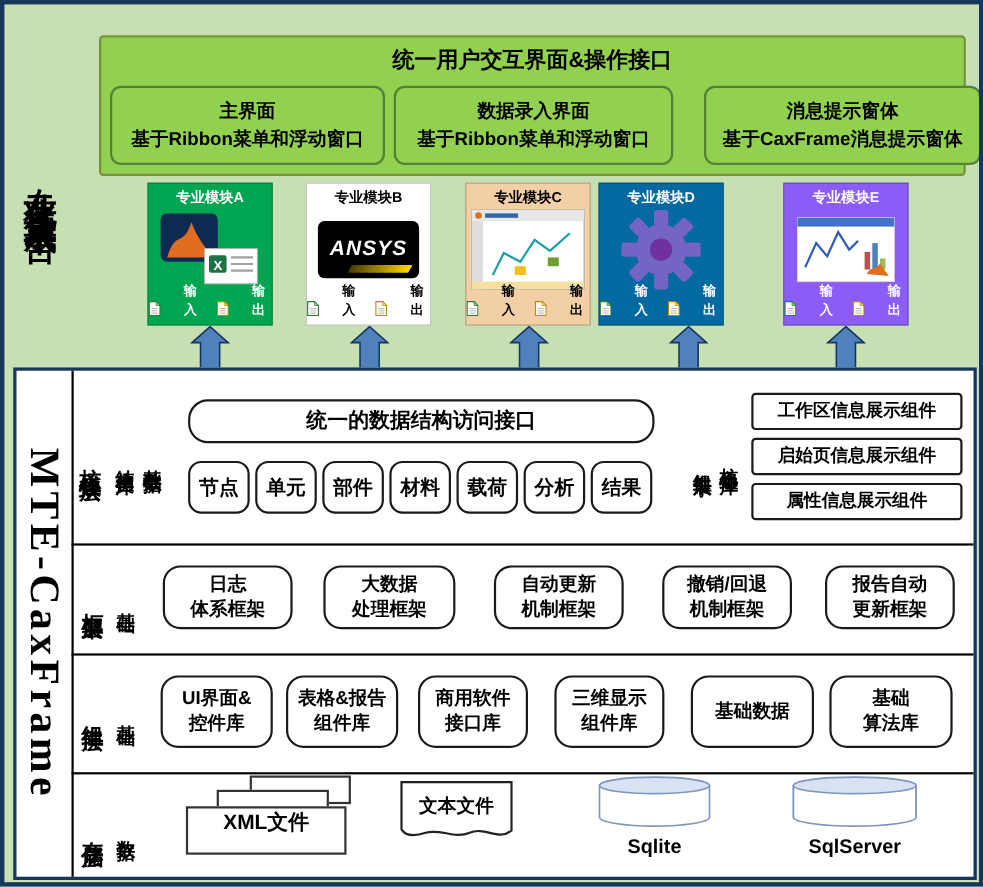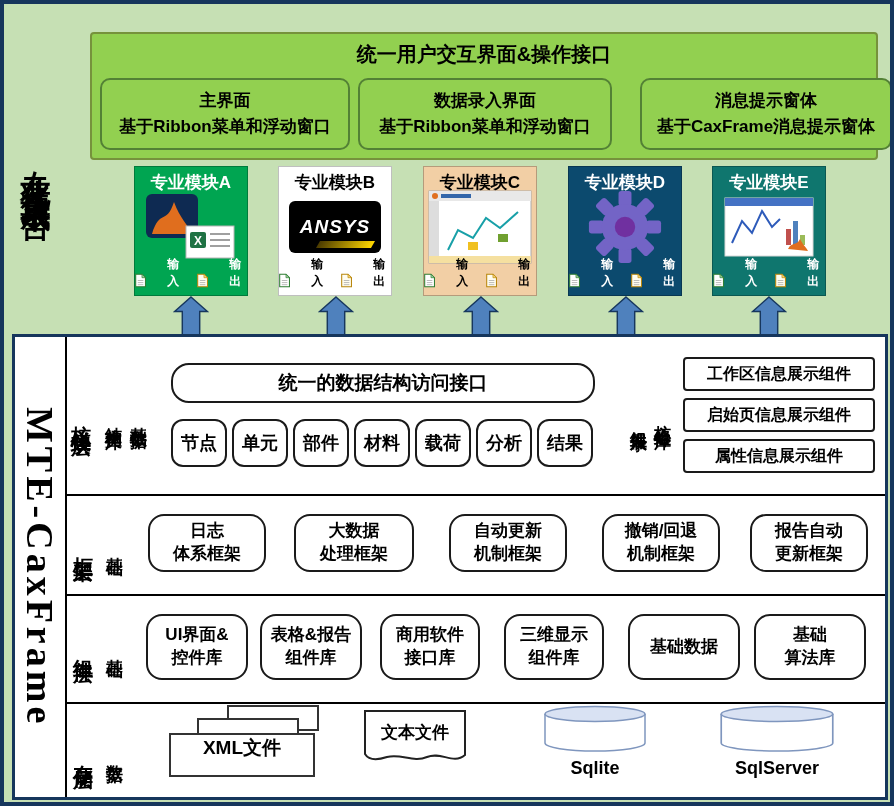--- a/index.html
+++ b/index.html
@@ -19,21 +19,21 @@
   .ui-panel-title { margin-top:7px; text-align:center; font-size:20px; font-weight:bold; }
   .ui-sub-box { position:absolute; top:44px; height:72px; background:#92D050;
     border:2px solid #538135; border-radius:10px; display:flex; flex-direction:column;
     align-items:center; justify-content:center; font-weight:bold; font-size:17px;
     line-height:1.55; text-align:center; }
 
   
   .module { position:absolute; top:162px; width:114px; height:130px;
     border:1px solid rgba(0,0,0,.25); }
   .module-title { position:absolute; top:4px; left:0; right:0; text-align:center;
-    font-size:17px; font-weight:bold; }
+    font-size:13px; font-weight:bold; }
   .light { color:#FFFFFF; } .dark { color:#000000; }
   .module-art { position:absolute; top:20px; left:0; right:0; height:80px;
     display:flex; align-items:center; justify-content:center; }
   .io-row { position:absolute; bottom:5px; left:0; right:0; display:flex;
     justify-content:center; gap:12px; align-items:center; }
   .io-group { display:flex; align-items:flex-end; gap:21px; }
   .io-label { font-size:12px; font-weight:bold; }
   .ansys-box { width:92px; height:52px; background:#000; border-radius:6px;
     color:#FFF; font-style:italic; font-weight:bold; font-size:19px; letter-spacing:1px;
     display:flex; align-items:center; justify-content:center; position:relative; }
@@ -180,21 +180,21 @@
         <svg width="15" height="19" viewBox="0 0 16 20">
           <path d="M1,1 h9 l5,5 v13 h-14 z" fill="#FFFDF0" stroke="#B8860B" stroke-width="1.5"></path>
           <path d="M10,1 l5,5 h-5 z" fill="#FFE082" stroke="#B8860B"></path>
           <path d="M4,10 h8 M4,13 h8 M4,16 h8" stroke="#9E9E9E"></path>
         </svg>
         <span class="io-label dark">输出</span>
       </span>
     </div>
   </div>
 
-  <div class="module" style="left: 564px; background-color: #0c4a6e;">
+  <div class="module" style="left: 540px; background-color: #0369a1;">
     <div class="module-title light">专业模块D</div>
     <div class="module-art">
       <svg width="74" height="74" viewBox="0 0 80 80">
         <g fill="#7364C6">
           <rect x="33" y="1" width="14" height="16" rx="3"></rect>
           <rect x="33" y="1" width="14" height="16" rx="3" transform="rotate(45 40 40)"></rect>
           <rect x="33" y="1" width="14" height="16" rx="3" transform="rotate(90 40 40)"></rect>
           <rect x="33" y="1" width="14" height="16" rx="3" transform="rotate(135 40 40)"></rect>
           <rect x="33" y="1" width="14" height="16" rx="3" transform="rotate(180 40 40)"></rect>
           <rect x="33" y="1" width="14" height="16" rx="3" transform="rotate(225 40 40)"></rect>
@@ -218,21 +218,21 @@
         <svg width="15" height="19" viewBox="0 0 16 20">
           <path d="M1,1 h9 l5,5 v13 h-14 z" fill="#FFFDF0" stroke="#B8860B" stroke-width="1.5"></path>
           <path d="M10,1 l5,5 h-5 z" fill="#FFE082" stroke="#B8860B"></path>
           <path d="M4,10 h8 M4,13 h8 M4,16 h8" stroke="#9E9E9E"></path>
         </svg>
         <span class="io-label light">输出</span>
       </span>
     </div>
   </div>
 
-  <div class="module" style="left: 708px; background-color: #0f766e;">
+  <div class="module" style="left: 708px; background-color: #8b5cf6;">
     <div class="module-title light">专业模块E</div>
     <div class="module-art">
       <svg width="90" height="60" viewBox="0 0 90 60">
         <rect x="1" y="1" width="88" height="58" fill="#FFF" stroke="#D8D8D8"></rect>
         <rect x="1" y="1" width="88" height="8" fill="#4472C4"></rect>
         <polyline points="8,46 18,24 28,36 38,14 48,30 56,22" fill="none" stroke="#2E5BBA" stroke-width="2"></polyline>
         <rect x="62" y="32" width="5" height="16" fill="#C0504D"></rect>
         <rect x="69" y="24" width="5" height="24" fill="#4F81BD"></rect>
         <rect x="76" y="38" width="5" height="10" fill="#9BBB59"></rect>
         <path d="M64,52 C68,44 72,50 76,42 C79,48 82,50 84,54 Z" fill="#E06E1E"></path>

